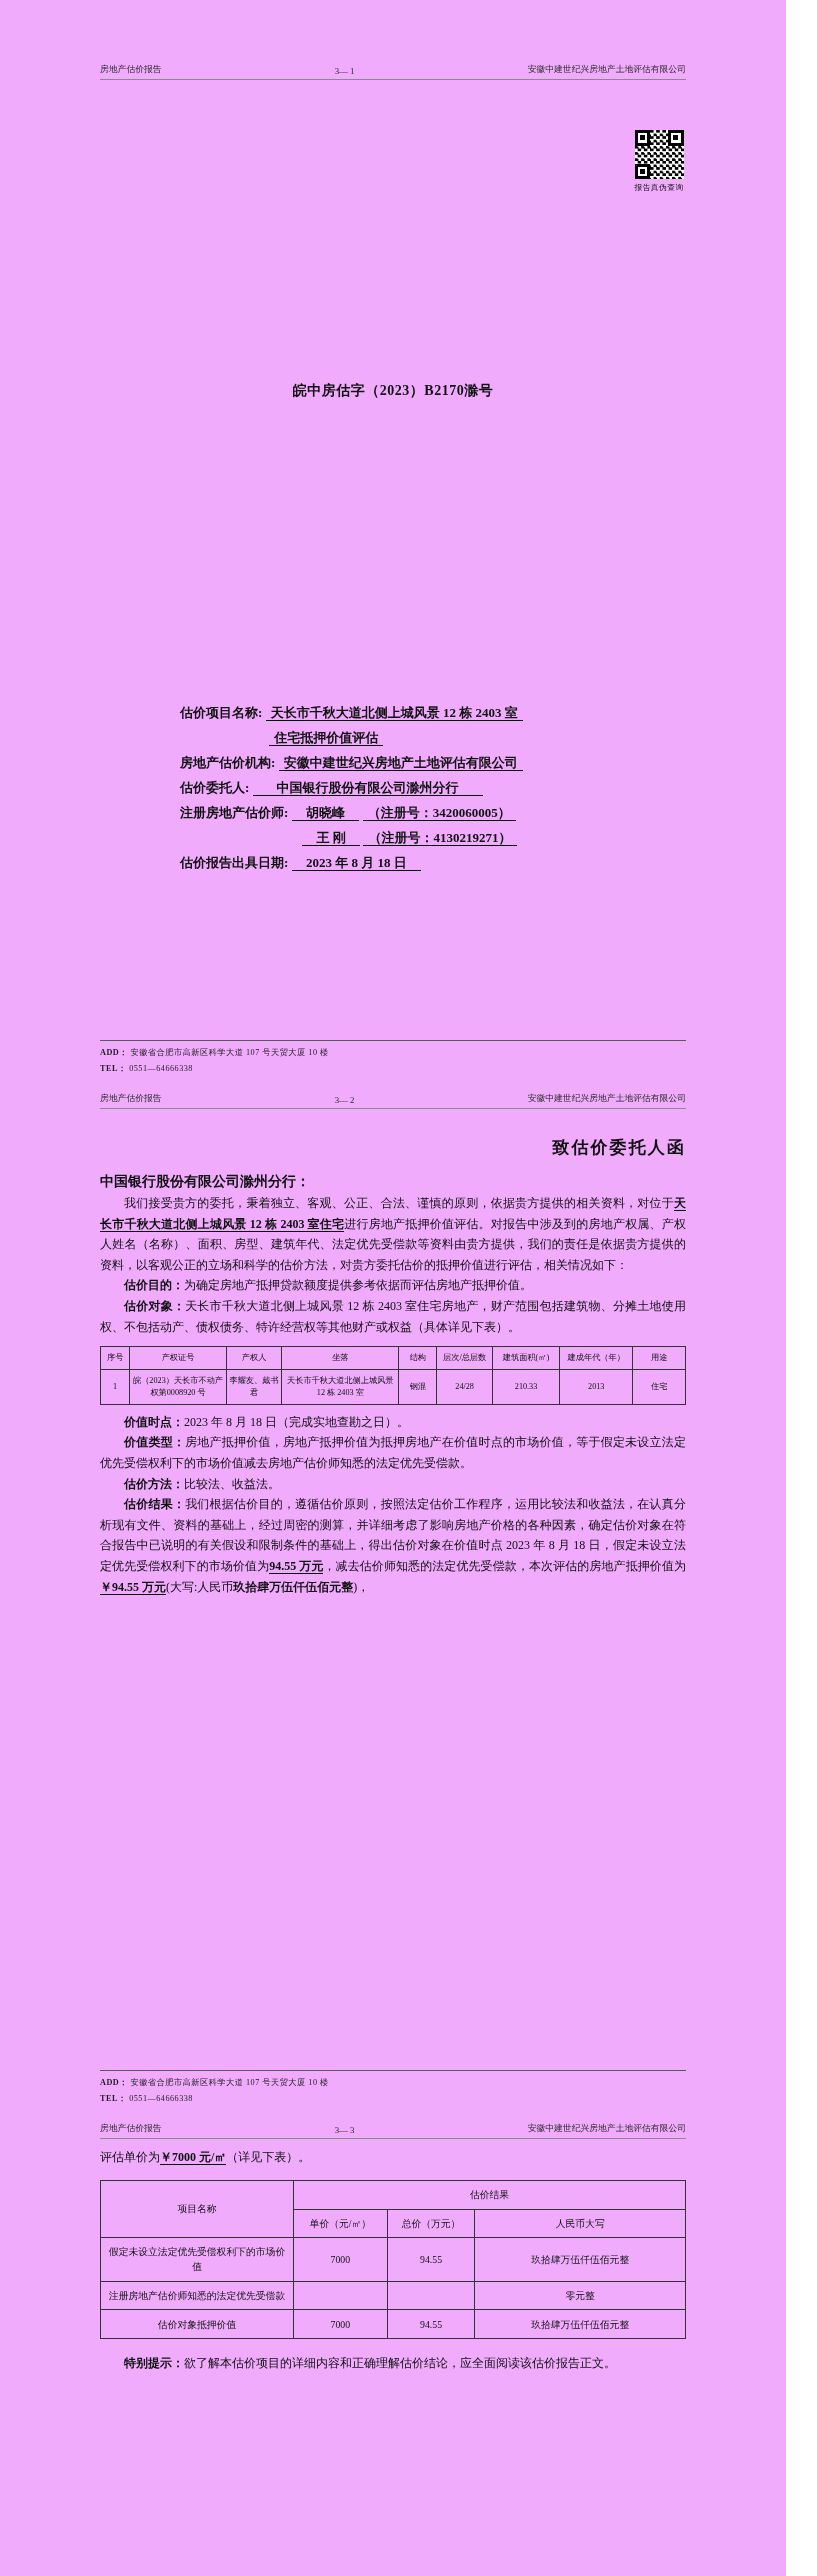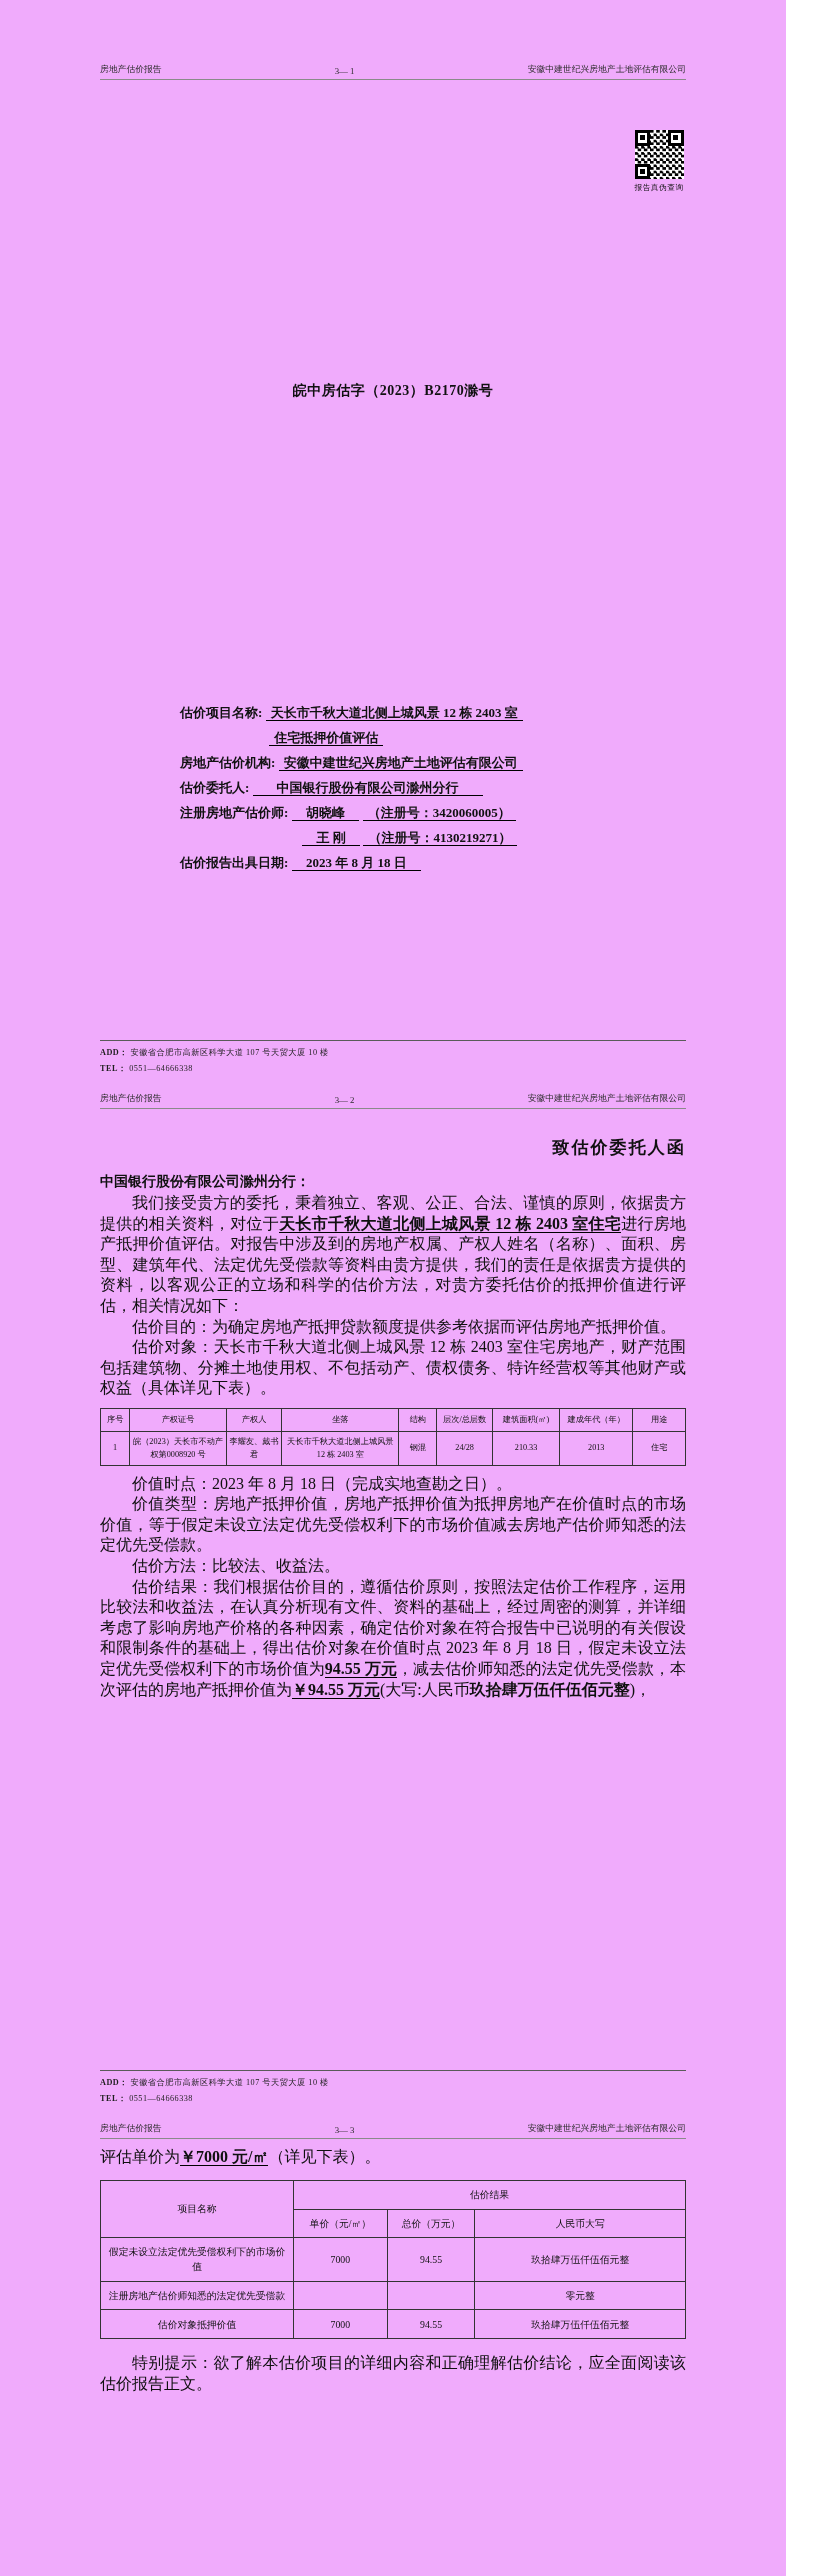--- a/index.html
+++ b/index.html
@@ -60,23 +60,23 @@
   .pad-s { padding:0 5.2px; }
   .pad-m { padding:0 14.4px; }
   .pad-l { padding:0 24px; }
   .ind-value2 { padding-left:89px; }
   .ind-appr { padding-left:122px; }
 
   
   .body2 { padding:31px 100px 0 100px; }
   .letter-title { text-align:right; font-size:17px; font-weight:bold; letter-spacing:2.1px; margin-top:21px; }
   .salutation { font-size:14px; font-weight:bold; margin-top:13.4px; line-height:20.6px; }
-  .para { font-size:16px; line-height:20.6px; text-align:justify; color:#101010; }
+  .para { font-size:12px; line-height:20.6px; text-align:justify; color:#101010; }
   .ind { text-indent:2em; }
-  .blabel { font-weight:normal; }
+  .blabel { font-weight:bold; }
   .subject-em { font-weight:bold; border-bottom:1px solid #000; }
   .amount { font-weight:bold; border-bottom:1px solid #000; }
   .amount-w { font-weight:bold; }
 
   table { border-collapse:collapse; width:100%; }
   th, td { border:0.5px solid #333; text-align:center; vertical-align:middle; }
 
   .prop-table { margin:9.3px 0 7.2px 0; font-size:8.2px; }
   .prop-table th, .prop-table td { padding:4.6px 2.1px; line-height:1.5; font-weight:normal; }
 

